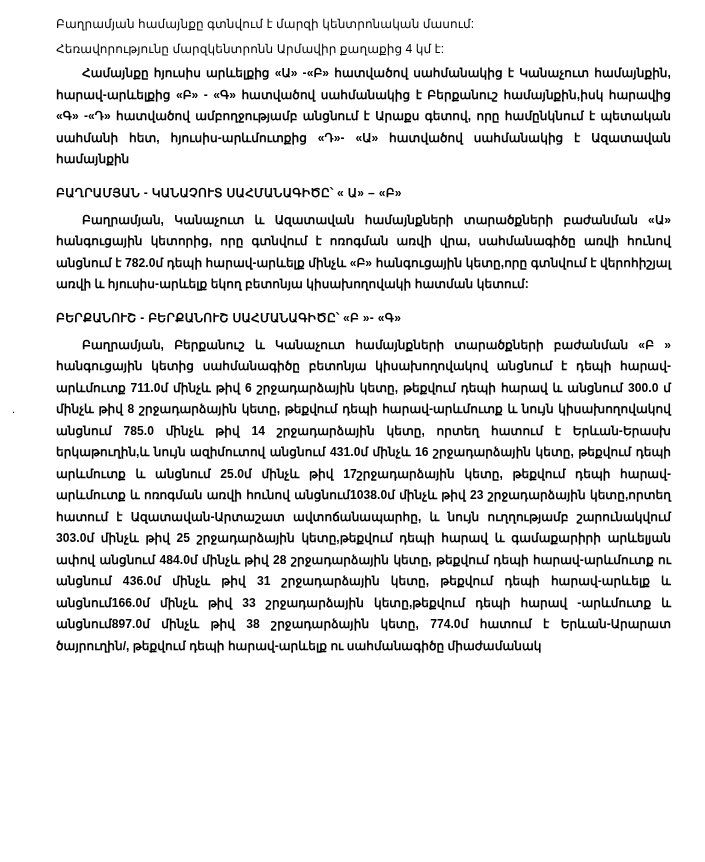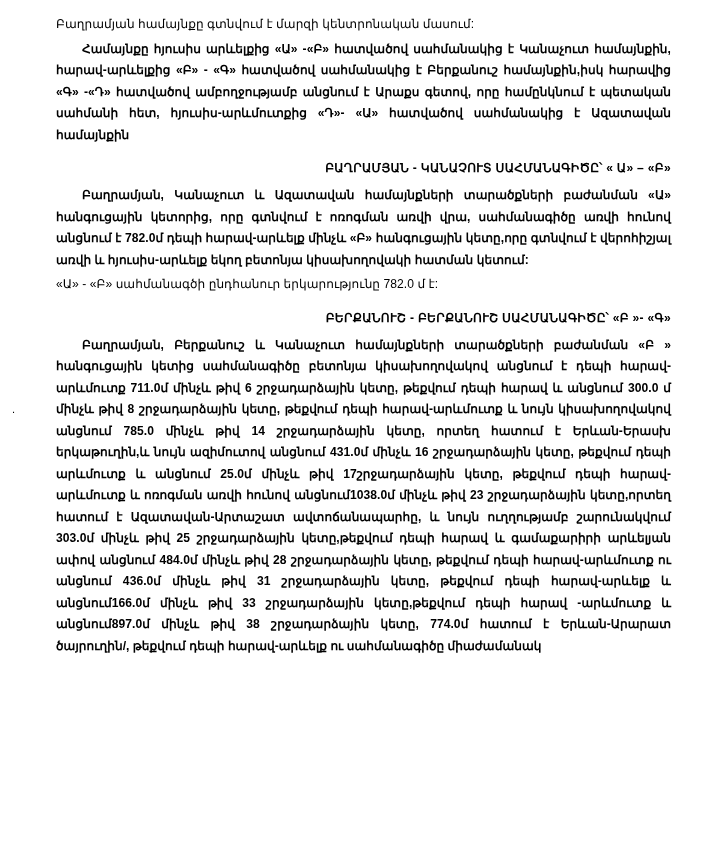--- a/index.html
+++ b/index.html
@@ -29,21 +29,21 @@
     margin: 0 0 3px 0;
     letter-spacing: 0.05px;
   }
   .indent {
     text-indent: 26px;
     font-weight: bold;
   }
   .heading {
     font-size: 12.1px;
     line-height: 21px;
-    text-align: right;
+    text-align: left;
     margin: 0 0 6px 0;
     letter-spacing: 0.3px;
   }
   .gap-top {
     margin-top: 12px;
   }
   .tight {
     margin-bottom: 0;
   }
   .stray-dot {
@@ -55,28 +55,28 @@
     color: #000;
   }
 </style>
 </head>
 <body>
 
 <div class="page">
 
   <p class="para">Բաղրամյան համայնքը գտնվում է մարզի կենտրոնական մասում:</p>
 
+  <p class="para">Հեռավորությունը մարզկենտրոնն Արմավիր քաղաքից 4 կմ է:</p>
 
   <p class="para indent">Համայնքը հյուսիս արևելքից «Ա» -«Բ» հատվածով սահմանակից է Կանաչուտ համայնքին, հարավ-արևելքից «Բ» - «Գ» հատվածով սահմանակից է Բերքանուշ համայնքին,իսկ հարավից «Գ» -«Դ» հատվածով ամբողջությամբ անցնում է Արաքս գետով, որը համընկնում է պետական սահմանի հետ, հյուսիս-արևմուտքից «Դ»- «Ա» հատվածով սահմանակից է   Ազատավան համայնքին</p>
 
   <h2 class="heading gap-top">ԲԱՂՐԱՄՅԱՆ - ԿԱՆԱՉՈՒՏ ՍԱՀՄԱՆԱԳԻԾԸ՝ « Ա» – «Բ»</h2>
 
   <p class="para indent">Բաղրամյան, Կանաչուտ և Ազատավան համայնքների տարածքների բաժանման «Ա» հանգուցային կետորից,  որը գտնվում է ոռոգման առվի վրա, սահմանագիծը առվի հունով անցնում է 782.0մ դեպի հարավ-արևելք մինչև «Բ» հանգուցային կետը,որը գտնվում է վերոհիշյալ առվի և հյուսիս-արևելք եկող բետոնյա կիսախողովակի հատման կետում:</p>
 
-  <p class="para">«Ա» - «Բ» սահմանագծի ընդհանուր երկարությունը 782.0 մ է:</p>
 
   <h2 class="heading gap-top">ԲԵՐՔԱՆՈՒՇ - ԲԵՐՔԱՆՈՒՇ ՍԱՀՄԱՆԱԳԻԾԸ՝  «Բ »- «Գ»</h2>
 
   <p class="para indent tight">Բաղրամյան, Բերքանուշ և Կանաչուտ համայնքների տարածքների բաժանման «Բ » հանգուցային կետից  սահմանագիծը  բետոնյա  կիսախողովակով անցնում է դեպի հարավ-արևմուտք 711.0մ մինչև թիվ 6 շրջադարձային կետը, թեքվում դեպի հարավ և անցնում 300.0 մ մինչև թիվ 8 շրջադարձային կետը, թեքվում դեպի հարավ-արևմուտք և նույն  կիսախողովակով անցնում 785.0   մինչև թիվ 14   շրջադարձային կետը,  որտեղ հատում է Երևան-Երասխ երկաթուղին,և նույն ազիմուտով անցնում 431.0մ մինչև 16 շրջադարձային կետը,  թեքվում դեպի արևմուտք և անցնում 25.0մ մինչև թիվ 17շրջադարձային   կետը,  թեքվում դեպի հարավ-արևմուտք  և ոռոգման առվի հունով անցնում1038.0մ  մինչև թիվ 23 շրջադարձային կետը,որտեղ հատում է Ազատավան-Արտաշատ ավտոճանապարհը, և նույն ուղղությամբ շարունակվում 303.0մ մինչև թիվ 25 շրջադարձային   կետը,թեքվում դեպի հարավ և գամաքարիրի արևելյան ափով անցնում 484.0մ մինչև թիվ 28 շրջադարձային կետը,  թեքվում դեպի հարավ-արևմուտք   ու անցնում 436.0մ մինչև թիվ 31 շրջադարձային կետը, թեքվում դեպի  հարավ-արևելք և անցնում166.0մ   մինչև թիվ 33 շրջադարձային կետը,թեքվում դեպի հարավ -արևմուտք և անցնում897.0մ   մինչև թիվ 38 շրջադարձային կետը,  774.0մ հատում է Երևան-Արարատ   ծայրուղին/, թեքվում դեպի հարավ-արևելք ու սահմանագիծը միաժամանակ</p>
 
   <span class="stray-dot">.</span>
 
 </div>
 
 </body></html>

